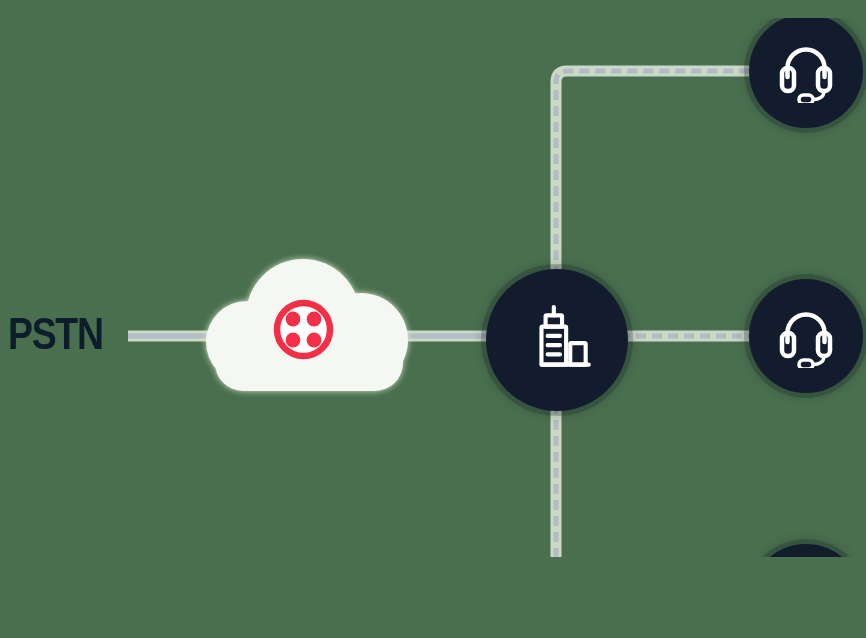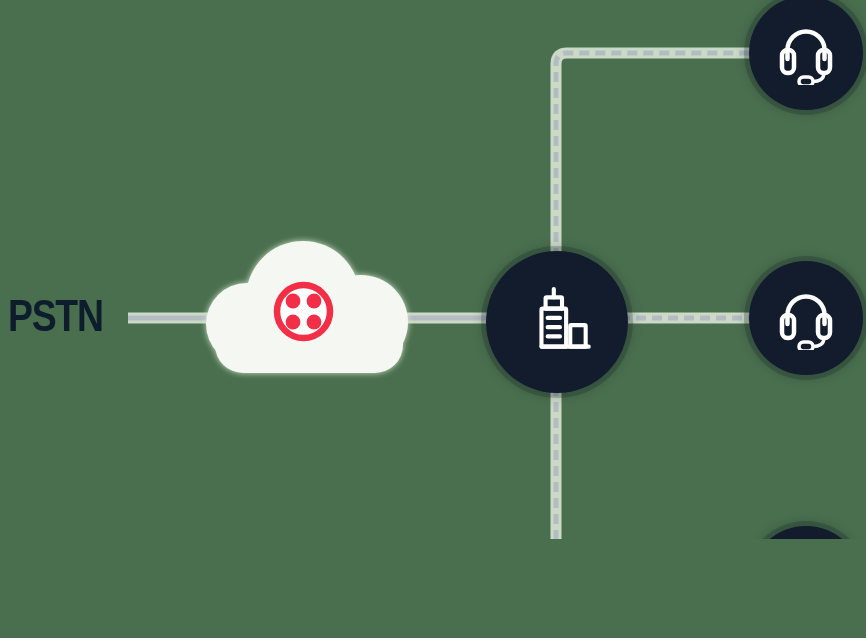--- a/index.html
+++ b/index.html
@@ -3,20 +3,21 @@
 <meta charset="utf-8">
 <style>
   html, body { margin: 0; padding: 0; background: #4a6f4e; }
   .canvas {
     position: relative;
     width: 866px;
     height: 539px;
     background: #4a6f4e;
     overflow: hidden;
     font-family: "Liberation Sans", sans-serif;
+    margin-top: 18px;
   }
   .connectors {
     position: absolute;
     left: 0; top: 0;
     z-index: 1;
   }
   .node {
     position: absolute;
     z-index: 2;
     display: flex;

